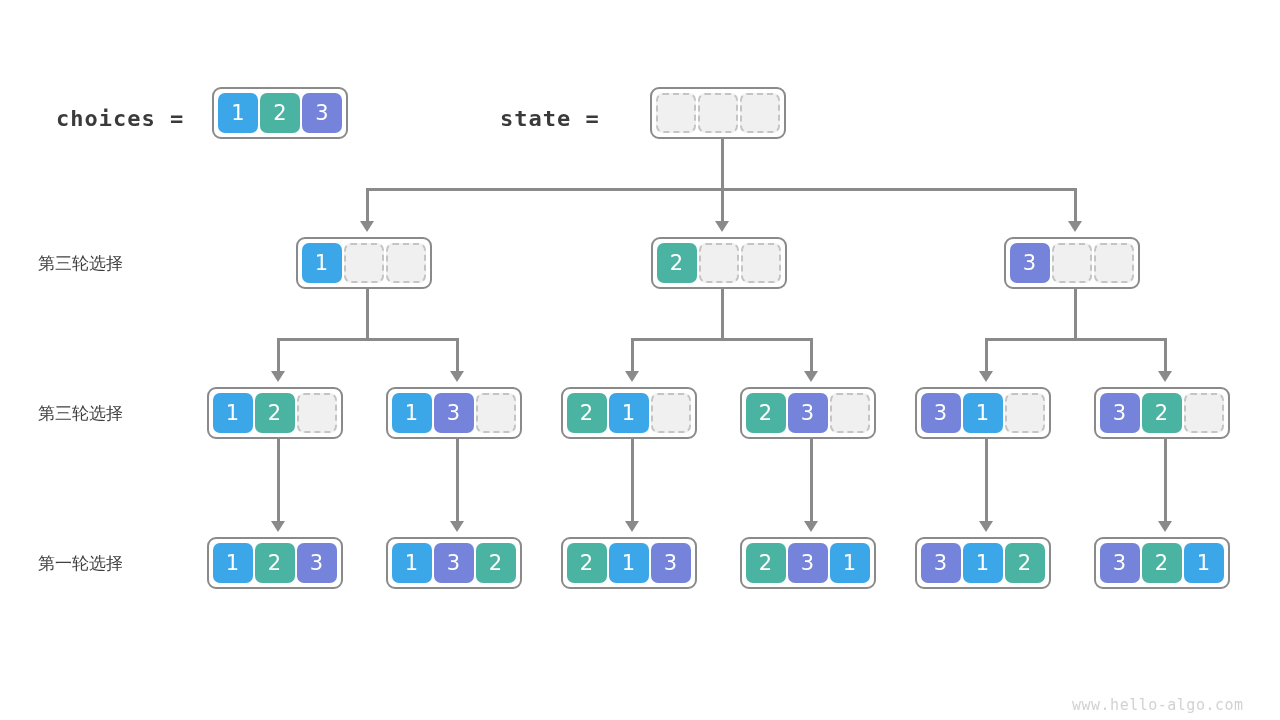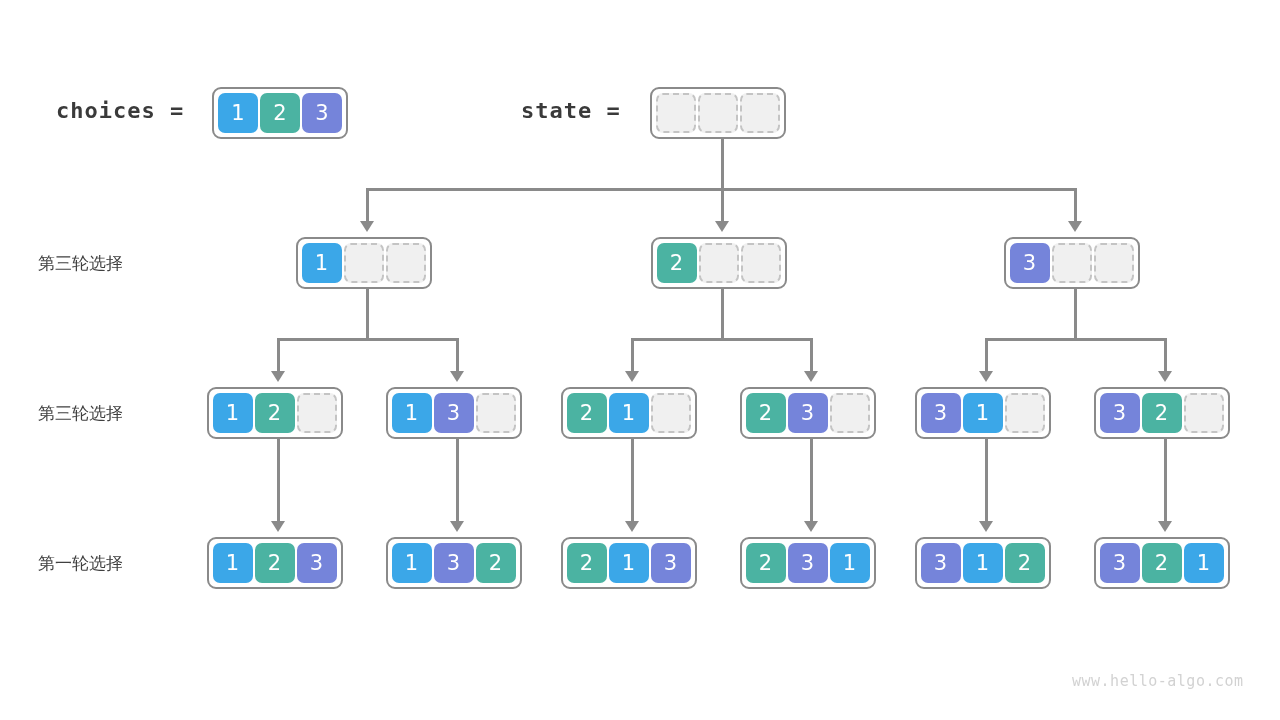--- a/index.html
+++ b/index.html
@@ -18,20 +18,21 @@
 
   
   .eq-label {
     position: absolute;
     font-family: "DejaVu Sans Mono", "Liberation Mono", monospace;
     font-weight: bold;
     font-size: 22px;
     color: #3a3a3a;
     letter-spacing: 1px;
     white-space: nowrap;
+    margin-top: 8px;
   }
 
   
   .row-label {
     position: absolute;
     font-family: "DejaVu Sans", "Liberation Sans", sans-serif;
     font-size: 17px;
     color: #404040;
     white-space: nowrap;
   }
@@ -88,35 +89,36 @@
   }
 
   
   .watermark {
     position: absolute;
     font-family: "DejaVu Sans Mono", "Liberation Mono", monospace;
     font-size: 15px;
     color: #d2d2d2;
     letter-spacing: 0.5px;
     white-space: nowrap;
+    margin-top: 24px;
   }
 </style>
 </head>
 <body>
 
 <div id="page">
 
   <div class="eq-label" style="left:56px; top:98px;">choices =</div>
   <div class="array" id="choices-array" style="left:212px; top:87px;">
       <div class="cell" style="background: rgb(59, 167, 232);">1</div>
       <div class="cell" style="background: rgb(75, 179, 162);">2</div>
       <div class="cell" style="background: rgb(117, 132, 218);">3</div>
     </div>
 
-  <div class="eq-label" style="left:521px; top:98px;">state =</div>
+  <div class="eq-label" style="left:500px; top:98px;">state =</div>
   <div class="array" id="state-array" style="left:650px; top:87px;">
       <div class="cell empty"></div>
       <div class="cell empty"></div>
       <div class="cell empty"></div>
     </div>
 
   <div class="row-label" style="left:38px; top:252px;">第三轮选择</div>
   <div class="row-label" style="left:38px; top:402px;">第三轮选择</div>
   <div class="row-label" style="left:38px; top:552px;">第一轮选择</div>
 

